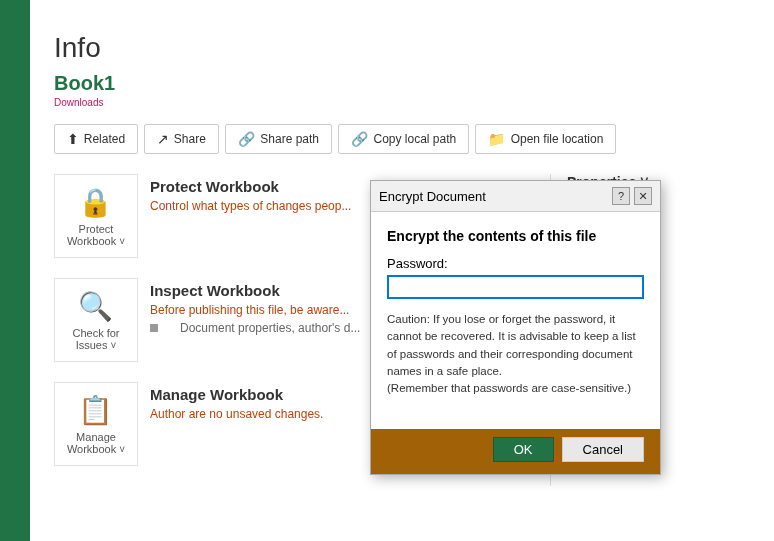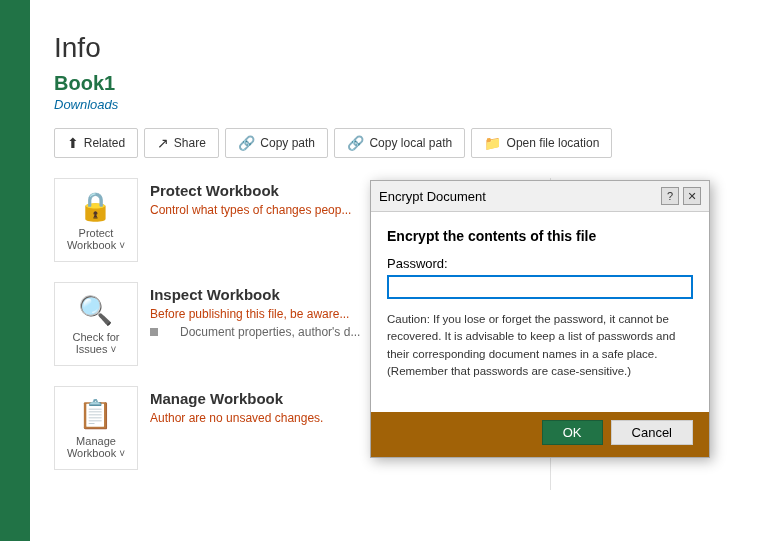--- a/index.html
+++ b/index.html
@@ -39,24 +39,23 @@
     }
 
     .file-name {
       font-size: 20px;
       color: #217346;
       font-weight: 600;
       margin-bottom: 2px;
     }
 
     .file-location {
-      font-size: 13px;
-      color: #0369a1;
+      font-size: 10px;
+      color: #be185d;
       margin-bottom: 16px;
-      font-style: italic;
     }
 
     .toolbar {
       display: flex;
       gap: 6px;
       margin-bottom: 20px;
     }
 
     .toolbar-btn {
       display: flex;
@@ -171,21 +170,21 @@
       font-weight: 600;
       color: #333;
       margin-top: 12px;
       margin-bottom: 8px;
     }
 
     .modal {
       background: #f0f0f0;
       border: 1px solid #aaa;
       box-shadow: 3px 3px 12px rgba(0,0,0,0.3);
-      width: 340px;
+      width: 291px;
       font-size: 13px;
       position: absolute;
       top: 180px;
       left: 340px;
     }
 
     .modal-titlebar {
       background: #f0f0f0;
       display: flex;
       align-items: center;
@@ -295,21 +294,21 @@
       <button class="toolbar-btn">
         <span class="btn-icon">⬆</span>
         <span>Related</span>
       </button>
       <button class="toolbar-btn">
         <span class="btn-icon">↗</span>
         <span>Share</span>
       </button>
       <button class="toolbar-btn">
         <span class="btn-icon">🔗</span>
-        <span>Copy path</span>
+        <span>Share path</span>
       </button>
       <button class="toolbar-btn">
         <span class="btn-icon">🔗</span>
         <span>Copy local path</span>
       </button>
       <button class="toolbar-btn">
         <span class="btn-icon">📁</span>
         <span>Open file location</span>
       </button>
     </div>

